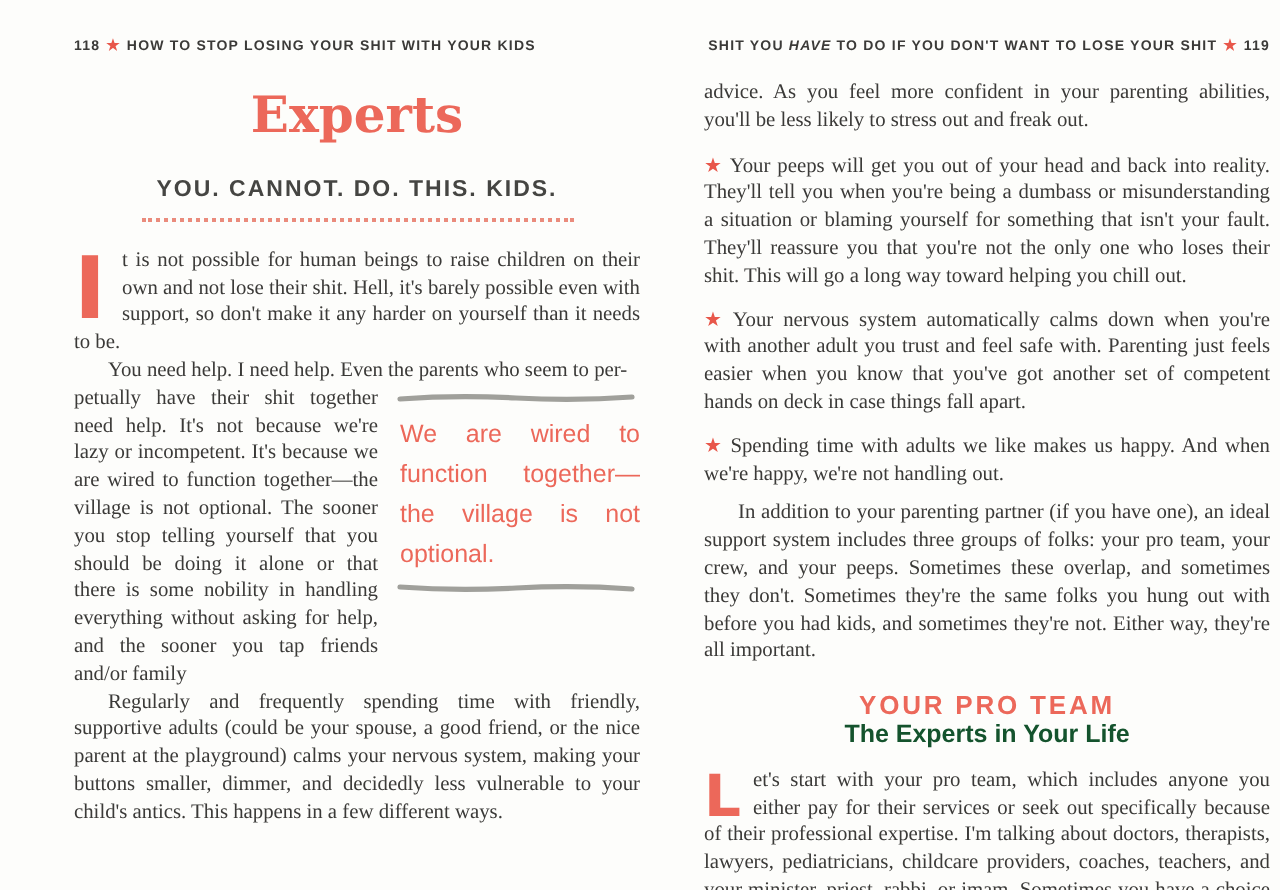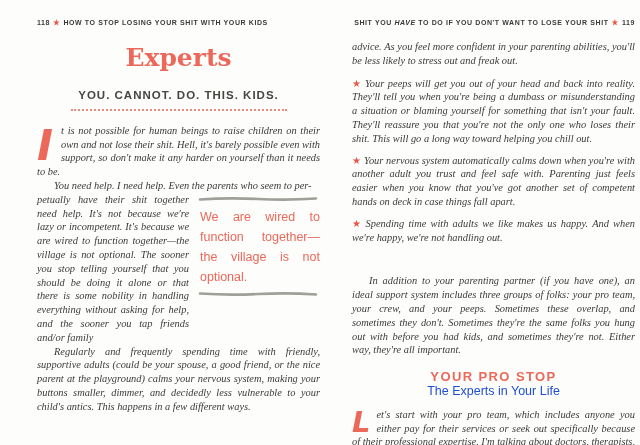--- a/index.html
+++ b/index.html
@@ -38,21 +38,21 @@
     font-size:11.5px;letter-spacing:1px;color:#454542;
   }
   .dotted-rule{
     width:216px;margin:8px auto 0 auto;
     border-bottom:2px dotted #ea8b7c;height:0;
   }
 
   
   .bodytext{margin-top:13px;font-size:10.4px;line-height:13.8px;text-align:justify;}
   .page.right .bodytext{margin-top:13px;}
-  .body-p{margin:0;font-style:italic;}
+  .body-p{margin:0;}
   .body-p.indent{text-indent:17px;}
 
   .dropcap{
     float:left;
     font-family:"DejaVu Sans", sans-serif;font-weight:bold;
     color:#ec685a;
   }
   .dropcap.dc-i{font-size:43px;line-height:34px;margin:4px 8px 1px 0;}
   .dropcap.dc-l{font-size:29px;line-height:23px;margin:3px 6px 0 0;}
 
@@ -65,32 +65,32 @@
     font-size:12.5px;line-height:20px;color:#ec685a;
     margin:5px 0 4px 2px;
   }
   .squiggle{display:block;}
 
   
   .bullet{margin:9px 0 0 0;}
   .bullet .star{color:#e8574a;font-size:10px;margin-right:3px;font-family:"DejaVu Sans",sans-serif;}
   .bullet + .bullet{margin-top:8px;}
 
-  .after-bullets{margin-top:30px;}
+  .after-bullets{margin-top:6px;}
 
   
   .section-heading{
     margin:13px 0 1px 0;text-align:center;
     font-family:"Liberation Sans", sans-serif;font-weight:bold;
     font-size:13px;letter-spacing:1.4px;color:#ec685a;
   }
   .section-subheading{
     margin:0 0 9px 0;text-align:center;
-    font-family:"Liberation Sans", sans-serif;font-weight:normal;
-    font-size:12.5px;color:#1d4ed8;
+    font-family:"Liberation Sans", sans-serif;font-weight:bold;
+    font-size:12.5px;color:#14532d;
   }
 </style>
 </head>
 <body>
 
 <div class="spread">
 
   <section class="page left">
     <div class="page-inner">
       <div class="running-head">
@@ -140,21 +140,21 @@
         </p>
         <p class="body-p bullet">
           <span class="star">★</span><span>Your nervous system automatically calms down when you're with another adult you trust and feel safe with. Parenting just feels easier when you know that you've got another set of competent hands on deck in case things fall apart.</span>
         </p>
         <p class="body-p bullet">
           <span class="star">★</span><span>Spending time with adults we like makes us happy. And when we're happy, we're not handling out.</span>
         </p>
 
         <p class="body-p indent after-bullets">In addition to your parenting partner (if you have one), an ideal support system includes three groups of folks: your pro team, your crew, and your peeps. Sometimes these overlap, and sometimes they don't. Sometimes they're the same folks you hung out with before you had kids, and sometimes they're not. Either way, they're all important.</p>
 
-        <h3 class="section-heading">YOUR PRO STOP</h3>
+        <h3 class="section-heading">YOUR PRO TEAM</h3>
         <h4 class="section-subheading">The Experts in Your Life</h4>
 
         <p class="body-p">
           <span class="dropcap dc-l">L</span><span>et's start with your pro team, which includes anyone you either pay for their services or seek out specifically because of their professional expertise. I'm talking about doctors, therapists, lawyers, pediatricians, childcare providers, coaches, teachers, and your minister, priest, rabbi, or imam. Sometimes you have a choice as to who</span>
         </p>
       </div>
     </div>
   </section>
 
 </div>

